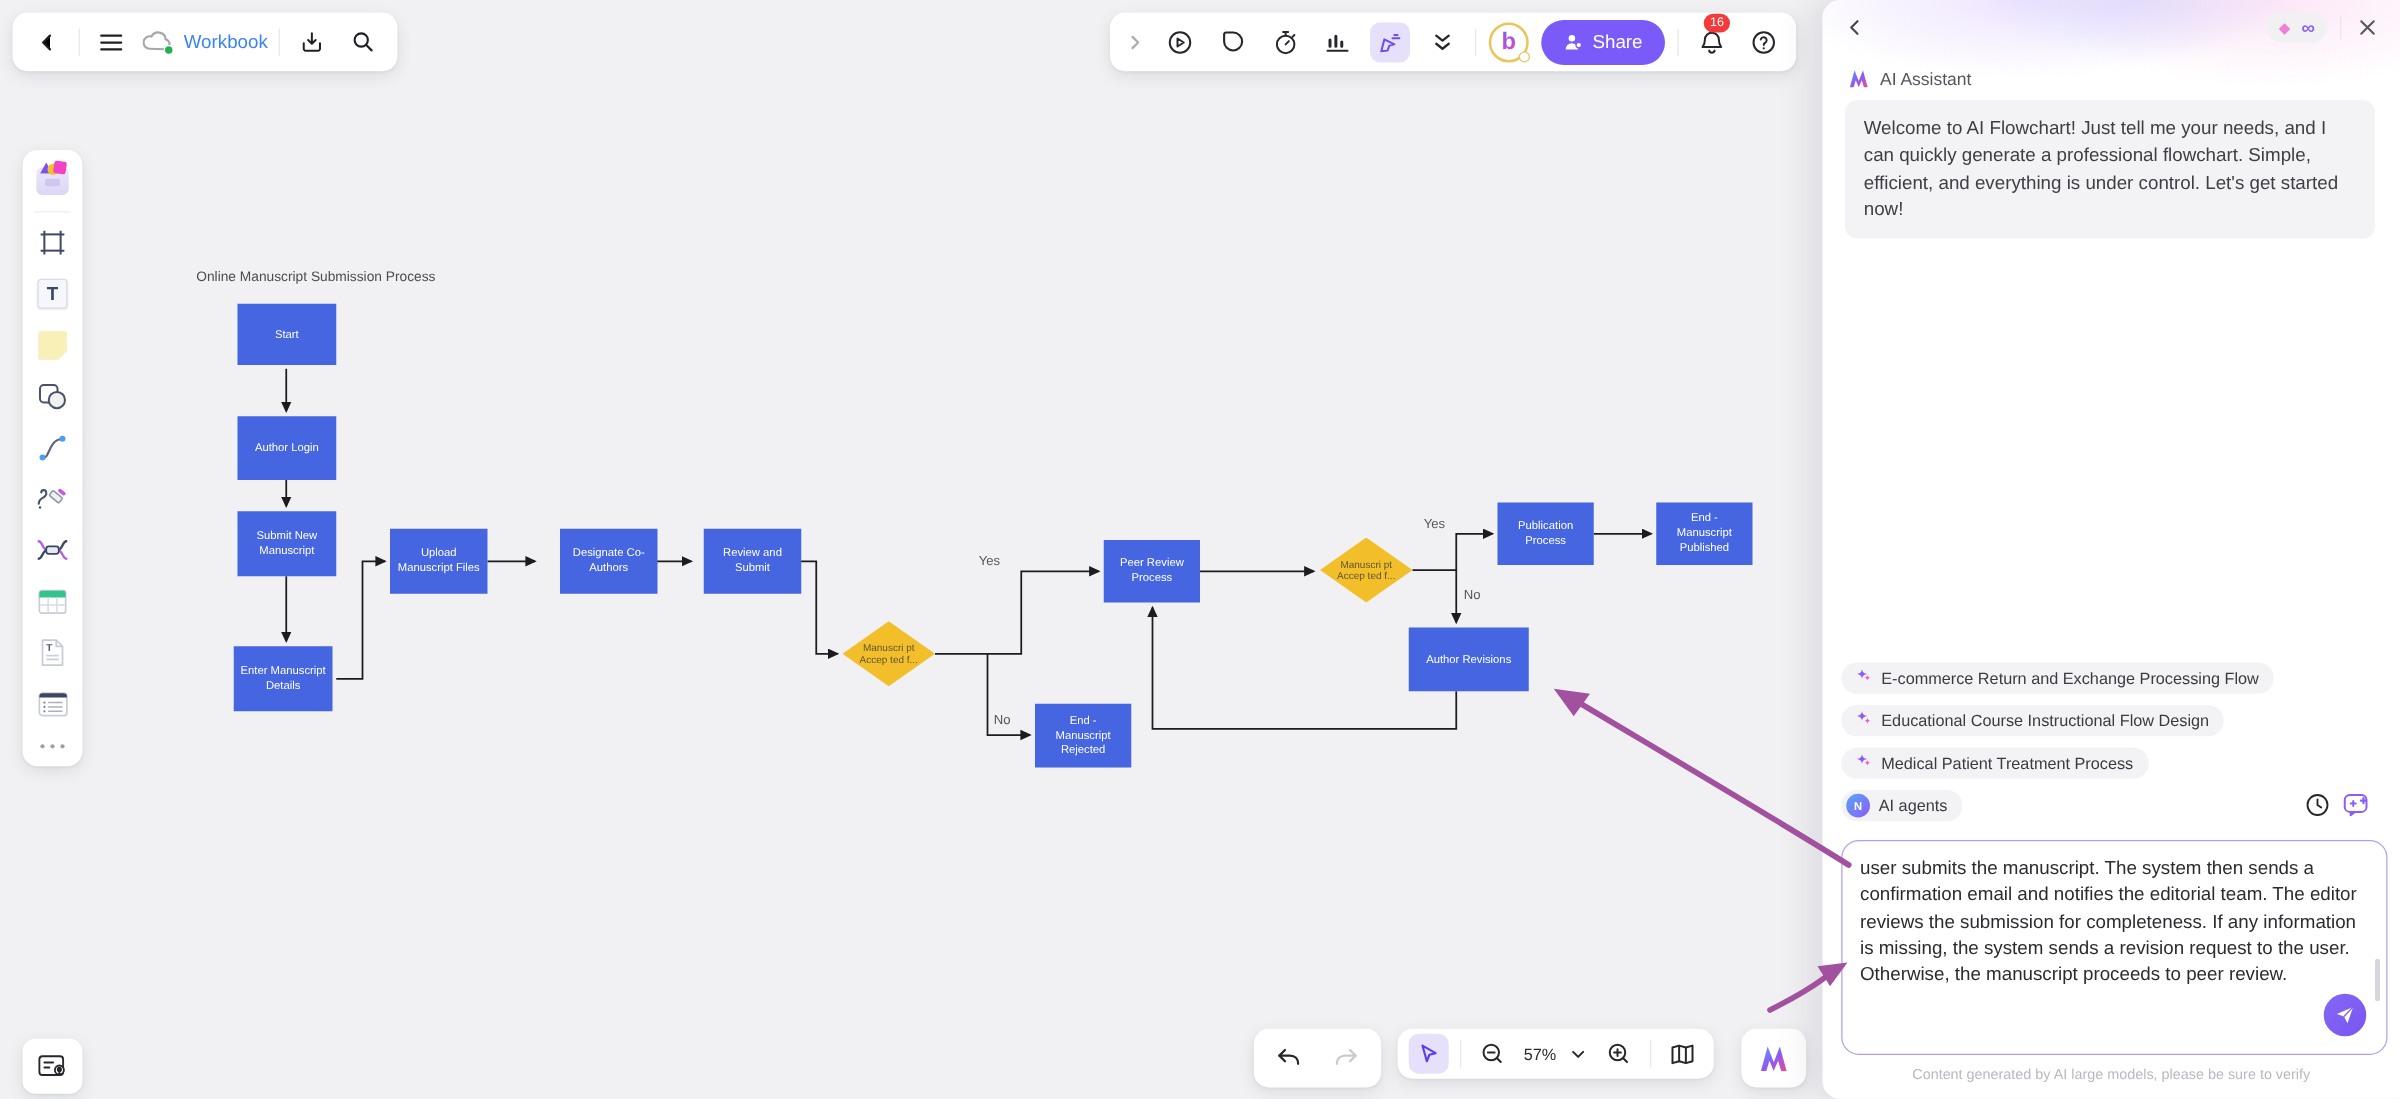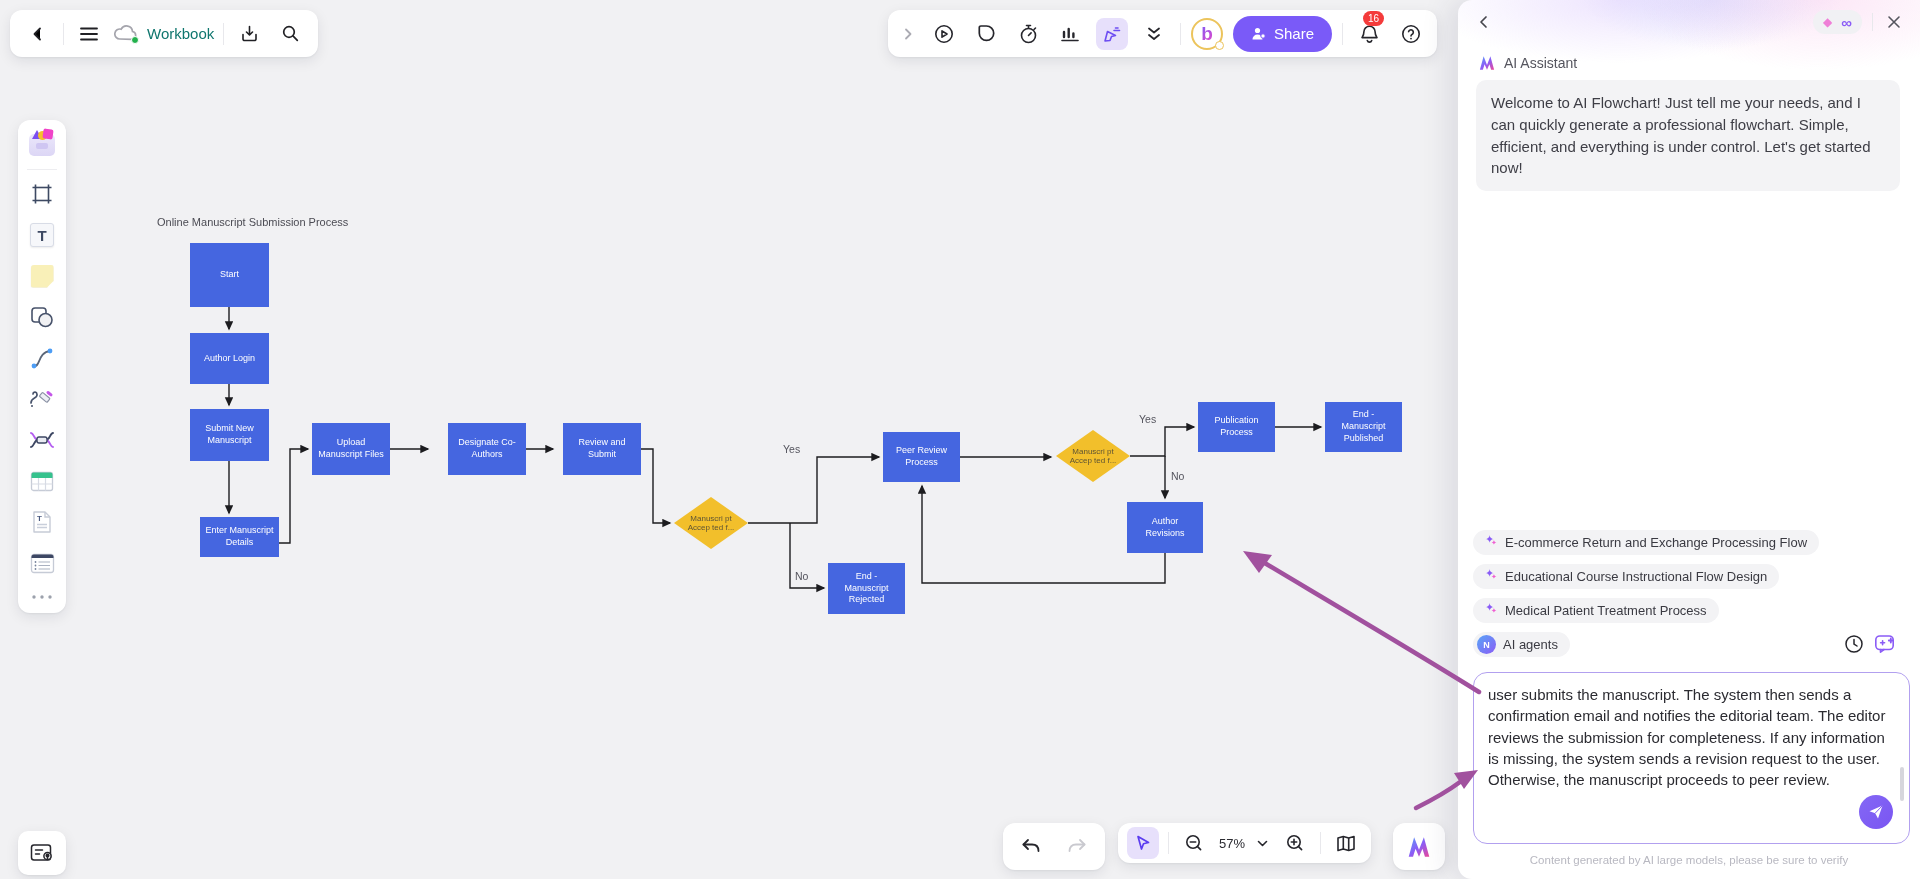--- a/index.html
+++ b/index.html
@@ -52,21 +52,21 @@
               background:linear-gradient(135deg,#8468f5,#7a55f2); display:flex; align-items:center; justify-content:center; cursor:pointer; }
   .scroll-thumb { position:absolute; right:5px; top:94px; width:4px; height:34px; border-radius:2px; background:#d6d6dc; }
   .action-row { display:flex; align-items:center; gap:10px; margin:12px 0 0 20px; color:#83838c; font-size:13px; }
   .msg-bubble { margin:8px 20px 0 18px; background:#f3f3f5; border-radius:10px; padding:12px 15px;
                 font-size:15px; line-height:1.45; color:#3e3e46; }
 
   .share-btn { height:36px; padding:0 18px; border-radius:18px; background:#7a5af8; color:#fff;
                display:flex; align-items:center; gap:7px; font-size:15px; cursor:pointer; flex:none; }
   .badge { position:absolute; top:-7px; left:10px; background:#f43b3b; color:#fff; font-size:10px;
            padding:1px 5px; border-radius:8px; line-height:13px; }
-  .wb-title { font-size:15px; color:#0f766e; font-weight:500; }
+  .wb-title { font-size:15px; color:#3b82f6; font-weight:500; }
   .zoom-label { font-size:13px; color:#2b2b31; }
   .footer-note { position:absolute; left:0; top:854px; width:100%; text-align:center; font-size:11.5px; color:#b8b8c1; }
 </style>
 </head>
 <body>
 
 <svg width="0" height="0" style="position:absolute">
   <defs>
     <linearGradient id="ailogo" x1="0" y1="0" x2="1" y2="1">
       <stop offset="0" stop-color="#5aa0f8"></stop>
@@ -92,32 +92,32 @@
     <path d="M635,449 H653 V523 H670" marker-end="url(#arrow)"></path>
     <path d="M748,523 H817 V457 H879" marker-end="url(#arrow)"></path>
     <path d="M790,523 V588 H824" marker-end="url(#arrow)"></path>
     <path d="M960,457 H1051" marker-end="url(#arrow)"></path>
     <path d="M1130,456 H1165 V427 H1194" marker-end="url(#arrow)"></path>
     <path d="M1165,456 V498" marker-end="url(#arrow)"></path>
     <path d="M1275,427 H1321" marker-end="url(#arrow)"></path>
     <path d="M1165,553 V583 H922 V486" marker-end="url(#arrow)"></path>
   </svg>
 
-  <div class="fnode" style="left:190px;top:243px;width:79px;height:64px">Start</div>
+  <div class="fnode" style="left:190px;top:243px;width:79px;height:49px">Start</div>
   <div class="fnode" style="left:190px;top:333px;width:79px;height:51px">Author Login</div>
   <div class="fnode" style="left:190px;top:409px;width:79px;height:52px">Submit New Manuscript</div>
-  <div class="fnode" style="left:200px;top:517px;width:79px;height:40px">Enter Manuscript Details</div>
+  <div class="fnode" style="left:187px;top:517px;width:79px;height:52px">Enter Manuscript Details</div>
   <div class="fnode" style="left:312px;top:423px;width:78px;height:52px">Upload Manuscript Files</div>
   <div class="fnode" style="left:448px;top:423px;width:78px;height:52px">Designate Co-Authors</div>
   <div class="fnode" style="left:563px;top:423px;width:78px;height:52px">Review and Submit</div>
   <div class="fnode" style="left:883px;top:432px;width:77px;height:50px">Peer Review Process</div>
   <div class="fnode" style="left:828px;top:563px;width:77px;height:51px">End - Manuscript Rejected</div>
   <div class="fnode" style="left:1198px;top:402px;width:77px;height:50px">Publication Process</div>
   <div class="fnode" style="left:1325px;top:402px;width:77px;height:50px">End - Manuscript Published</div>
-  <div class="fnode" style="left:1127px;top:502px;width:76px;height:51px">Author Revisions</div>
+  <div class="fnode" style="left:1127px;top:502px;width:96px;height:51px">Author Revisions</div>
 
   <div class="fdiamond" style="left:674px;top:497px;width:74px;height:52px">
       <span>Manuscri pt Accep ted f...</span>
     </div>
   <div class="fdiamond" style="left:1056px;top:430px;width:74px;height:52px">
       <span>Manuscri pt Accep ted f...</span>
     </div>
 
   <div class="elabel" style="left:783px;top:443px">Yes</div>
   <div class="elabel" style="left:795px;top:570px">No</div>

